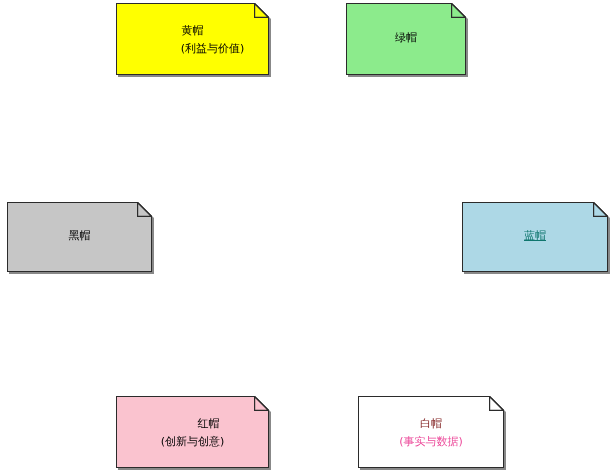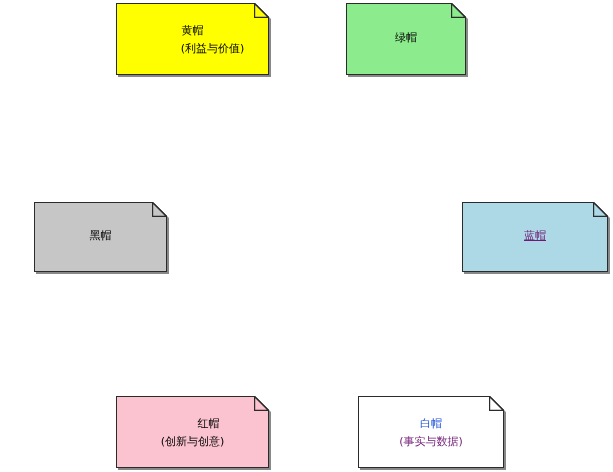--- a/index.html
+++ b/index.html
@@ -113,55 +113,55 @@
     <div class="note-wrap" style="left: 346px; top: 3px; width: 120px; height: 72px;">
       <div class="note-shadow"></div>
       <div class="note-border" style="background: rgb(43, 43, 43);"></div>
       <div class="note-fill" style="background: rgb(140, 235, 140);">
         <span class="note-label" style="color: rgb(0, 0, 0);">绿帽</span>
       </div>
       <svg class="fold-line" viewBox="0 0 15 15">
         <path d="M 0.5 0.5 L 0.5 14.5 L 14.5 14.5 Z" fill="#8ceb8c" stroke="#2b2b2b" stroke-width="1.4"></path>
       </svg>
     </div>
-    <div class="note-wrap" style="left: 7px; top: 202px; width: 133px; height: 70px; margin-left: 27px;">
+    <div class="note-wrap" style="left: 7px; top: 202px; width: 145px; height: 70px;">
       <div class="note-shadow"></div>
       <div class="note-border" style="background: rgb(43, 43, 43);"></div>
       <div class="note-fill" style="background: rgb(198, 198, 198);">
         <span class="note-label" style="color: rgb(0, 0, 0);">黑帽</span>
       </div>
       <svg class="fold-line" viewBox="0 0 15 15">
         <path d="M 0.5 0.5 L 0.5 14.5 L 14.5 14.5 Z" fill="#c6c6c6" stroke="#2b2b2b" stroke-width="1.4"></path>
       </svg>
     </div>
     <div class="note-wrap" style="left: 462px; top: 202px; width: 146px; height: 70px;">
       <div class="note-shadow"></div>
       <div class="note-border" style="background: rgb(43, 43, 43);"></div>
       <div class="note-fill" style="background: rgb(173, 216, 230);">
-        <span class="note-label" style="color: #701a75; text-decoration: underline;">蓝帽</span>
+        <span class="note-label" style="color: #0f766e; text-decoration: underline;">蓝帽</span>
       </div>
       <svg class="fold-line" viewBox="0 0 15 15">
         <path d="M 0.5 0.5 L 0.5 14.5 L 14.5 14.5 Z" fill="#add8e6" stroke="#2b2b2b" stroke-width="1.4"></path>
       </svg>
     </div>
     <div class="note-wrap" style="left: 116px; top: 396px; width: 153px; height: 72px;">
       <div class="note-shadow"></div>
       <div class="note-border" style="background: rgb(43, 43, 43);"></div>
       <div class="note-fill" style="background: rgb(250, 195, 207);">
         <span class="note-label" style="color: rgb(0, 0, 0); margin-left: 32px;">红帽</span>
         <span class="note-sub" style="color: rgb(0, 0, 0);">(创新与创意)</span>
       </div>
       <svg class="fold-line" viewBox="0 0 15 15">
         <path d="M 0.5 0.5 L 0.5 14.5 L 14.5 14.5 Z" fill="#fac3cf" stroke="#2b2b2b" stroke-width="1.4"></path>
       </svg>
     </div>
     <div class="note-wrap" style="left: 358px; top: 396px; width: 146px; height: 72px;">
       <div class="note-shadow"></div>
       <div class="note-border" style="background: rgb(43, 43, 43);"></div>
       <div class="note-fill" style="background: rgb(255, 255, 255);">
-        <span class="note-label" style="color: #1d4ed8;">白帽</span>
-        <span class="note-sub" style="color: #701a75;">(事实与数据)</span>
+        <span class="note-label" style="color: #7f1d1d;">白帽</span>
+        <span class="note-sub" style="color: #ec4899;">(事实与数据)</span>
       </div>
       <svg class="fold-line" viewBox="0 0 15 15">
         <path d="M 0.5 0.5 L 0.5 14.5 L 14.5 14.5 Z" fill="#ffffff" stroke="#2b2b2b" stroke-width="1.4"></path>
       </svg>
     </div>
   </div>
 
 </body></html>

